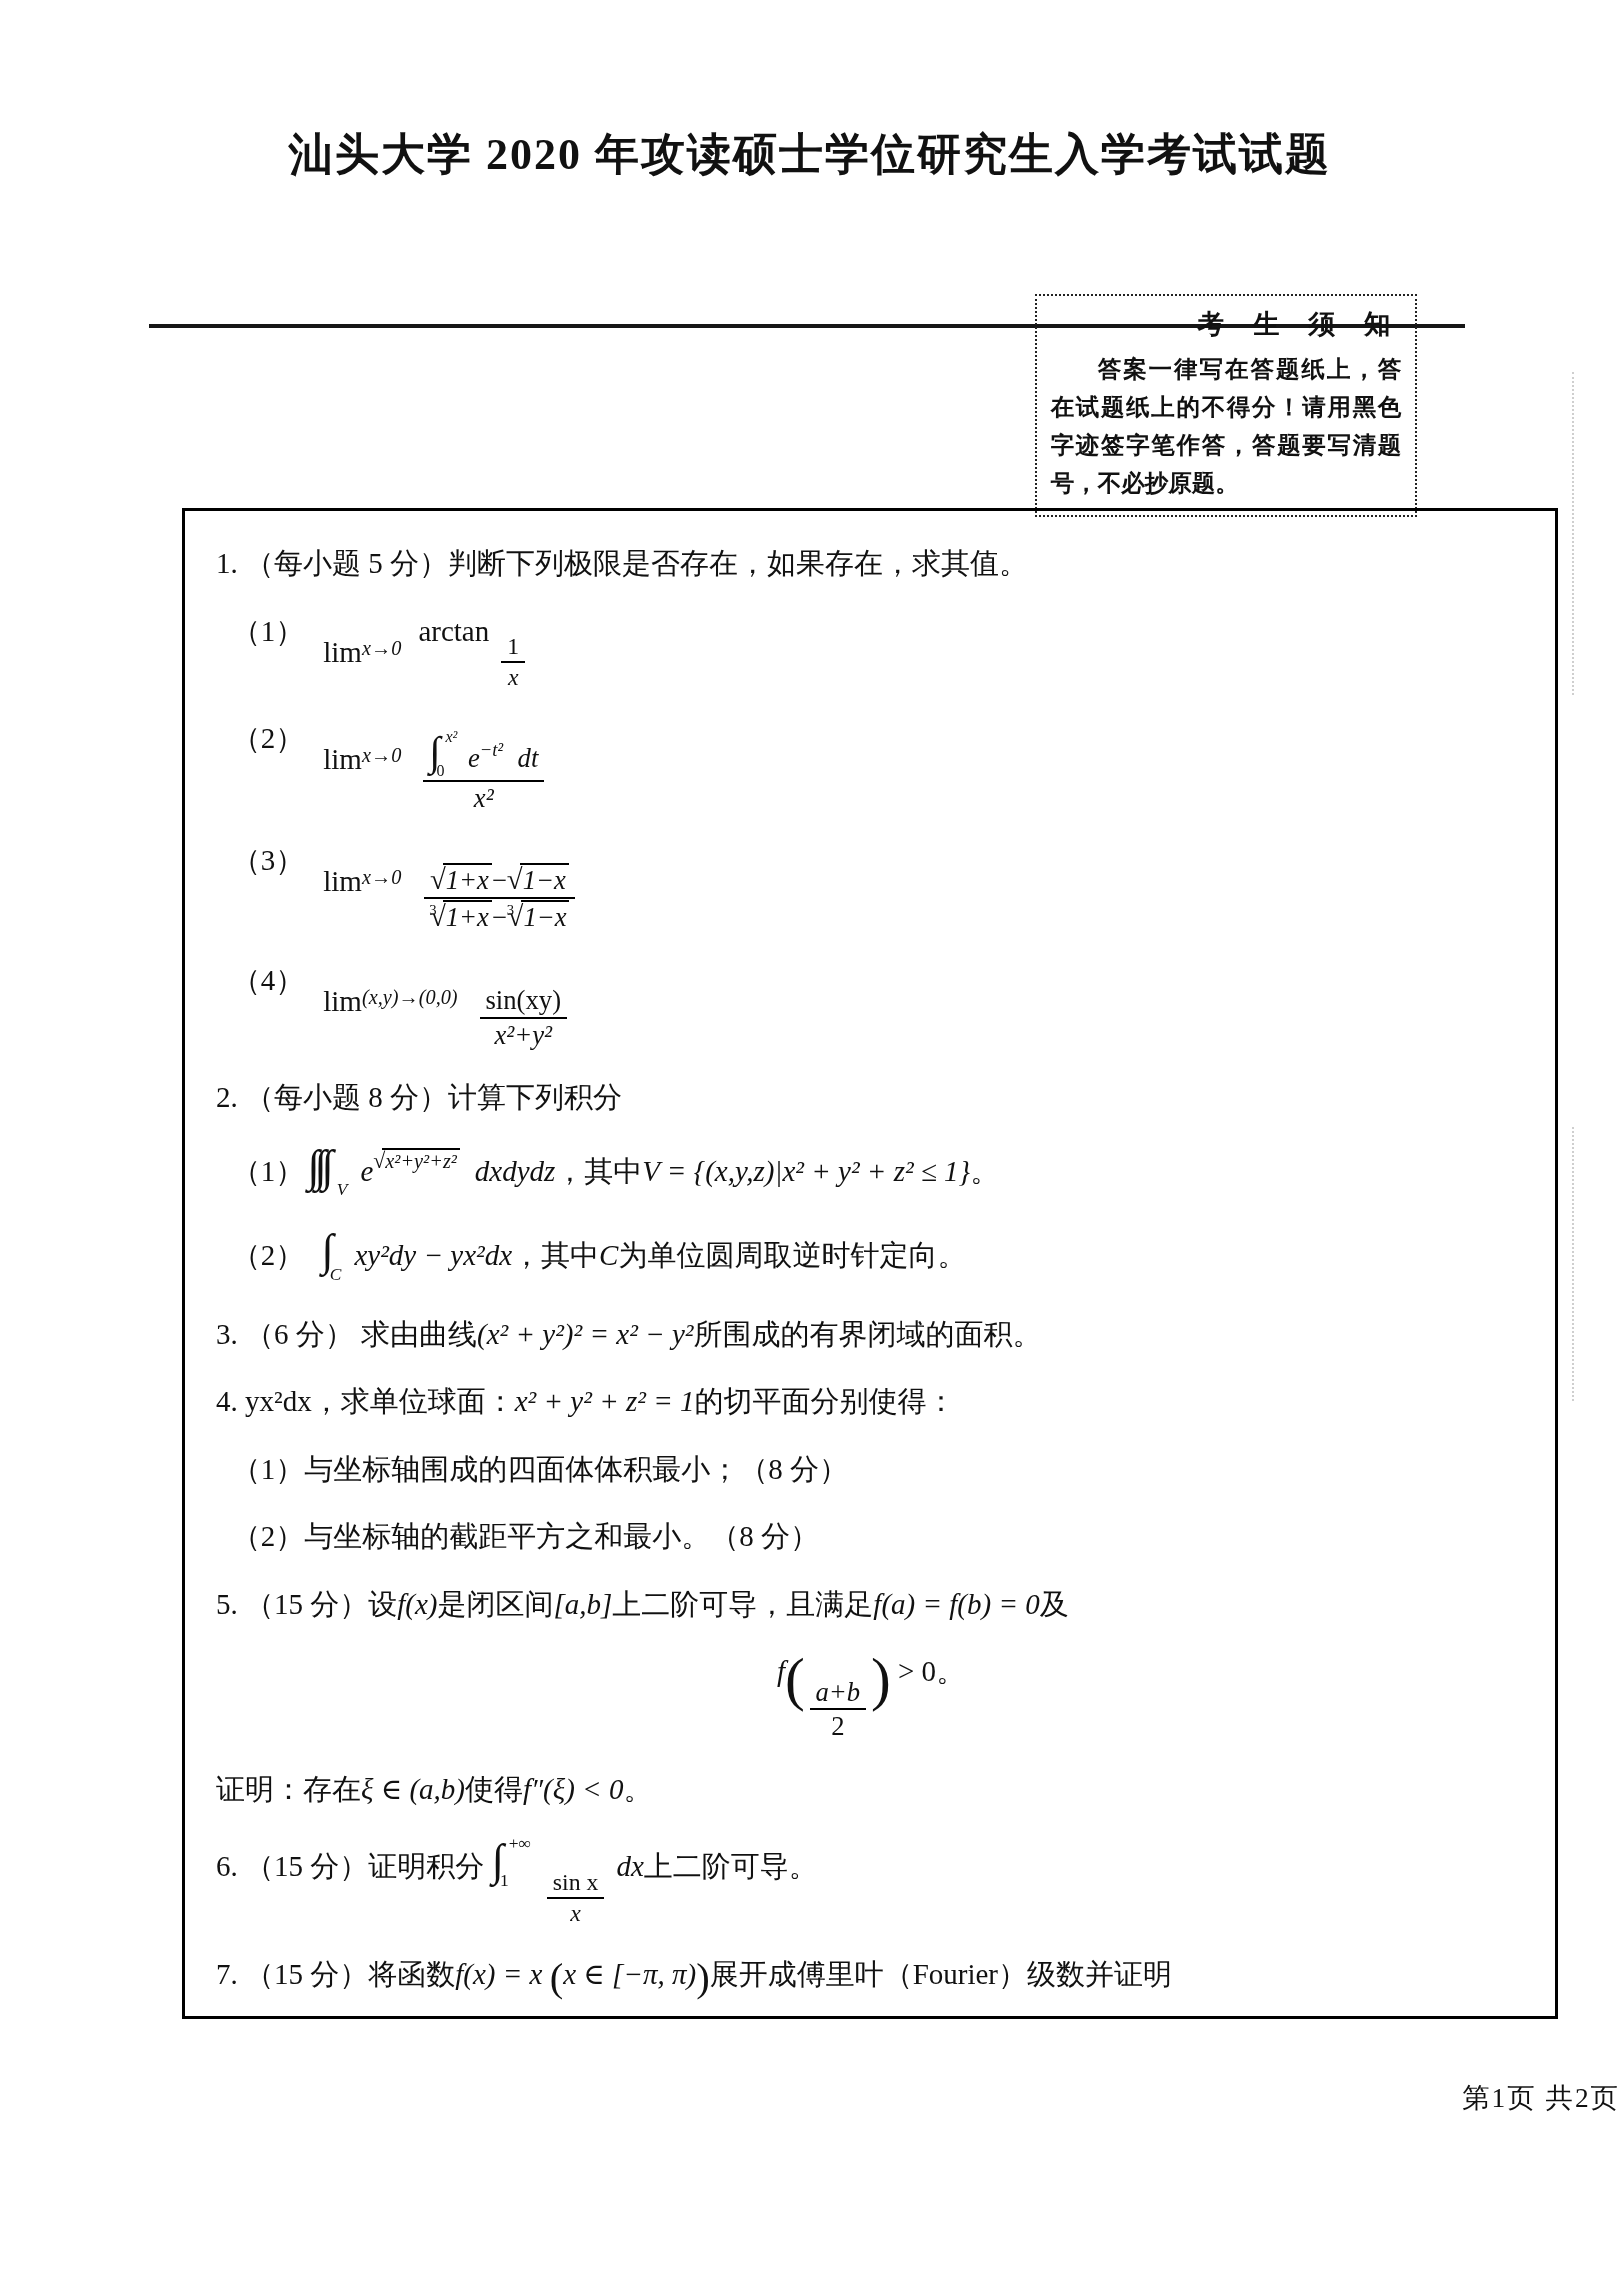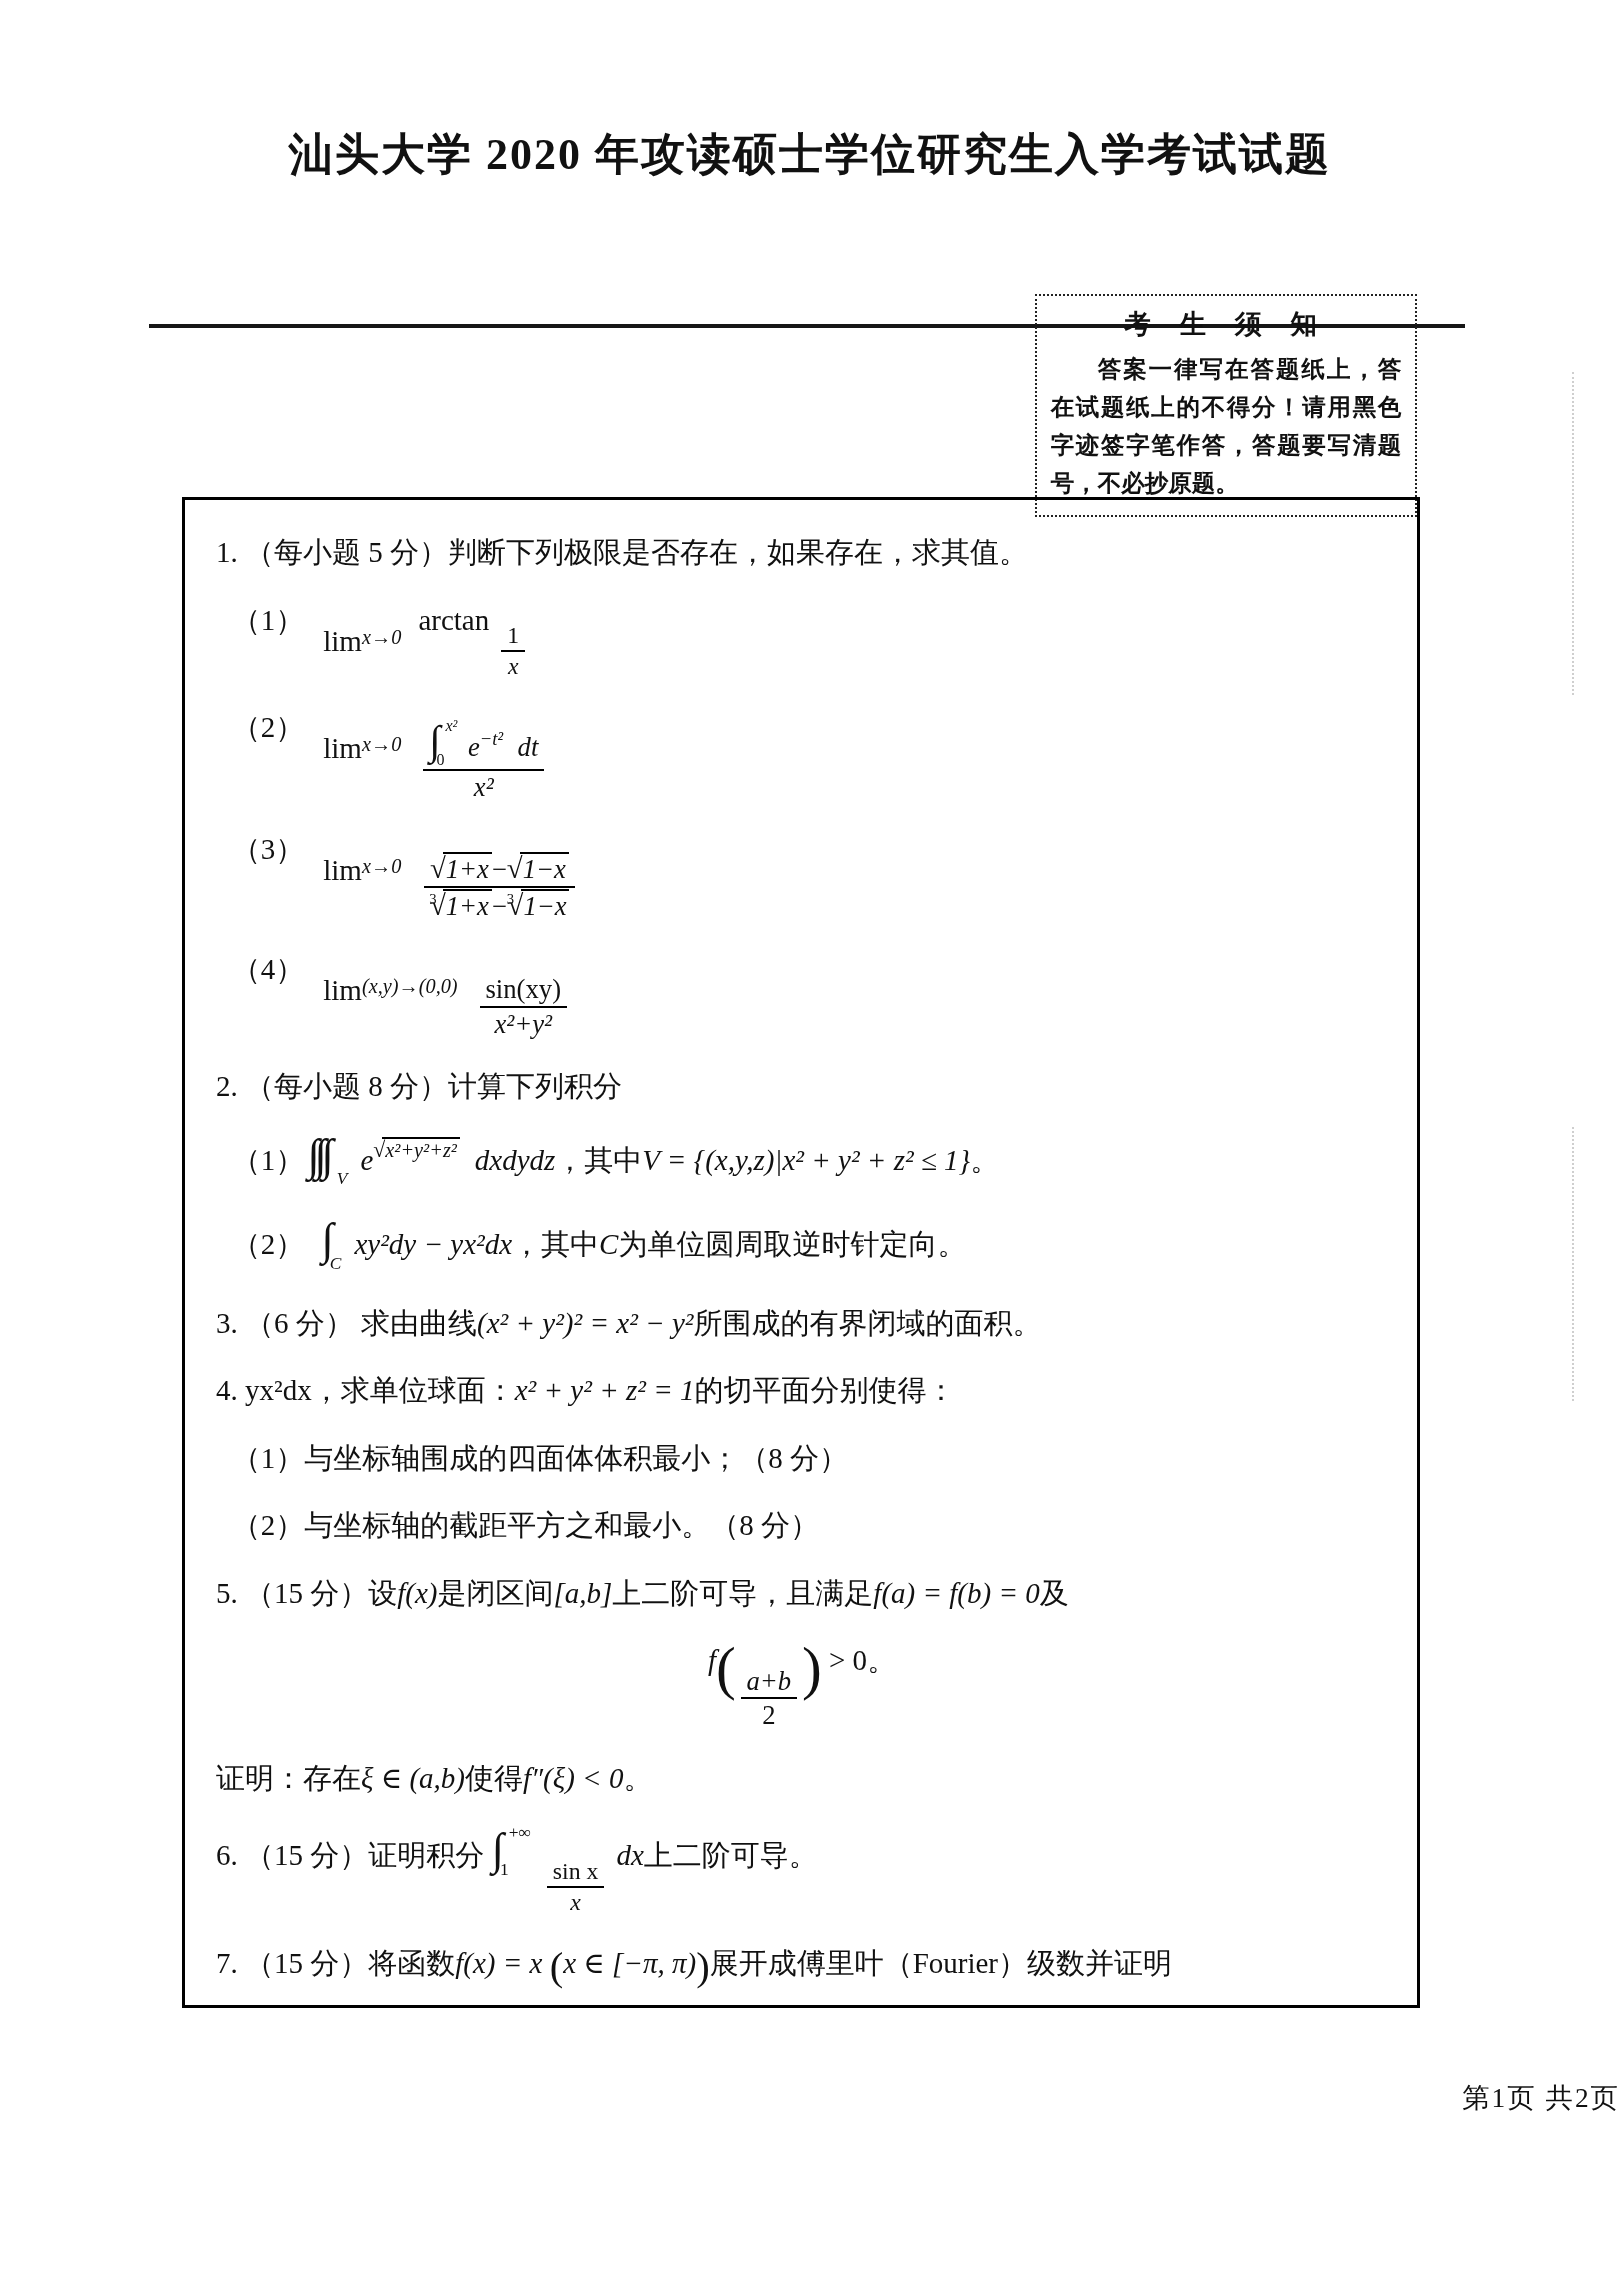--- a/index.html
+++ b/index.html
@@ -20,28 +20,28 @@
     position:absolute; left:192px; top:341px;
     font-family:"Liberation Sans","DejaVu Sans",sans-serif;
     font-weight:700; font-size:28px; line-height:55px;
   }
   .meta .mline { white-space:nowrap; }
   .notice {
     position:absolute; left:1035px; top:294px; width:382px; box-sizing:border-box;
     border:2.9px dotted #222; padding:9.8px 13.7px 13.7px;
     font-family:"Liberation Sans","DejaVu Sans",sans-serif;
   }
-  .notice-title { text-align:center; font-size:26.5px; font-weight:700; letter-spacing:10.8px; }
+  .notice-title { text-align:right; font-size:26.5px; font-weight:700; letter-spacing:10.8px; }
   .notice-body {
     margin-top:7.8px; font-size:23.5px; font-weight:700; line-height:38px;
     text-indent:2em; text-align:justify;
   }
   
   .qbox {
-    position:absolute; left:182px; top:497px; width:1238px; height:1511px;
+    position:absolute; left:182px; top:508px; width:1376px; height:1511px;
     box-sizing:border-box; border:3.9px solid #000; padding:21.6px 29px 0 31px;
     font-size:29px; line-height:1.45; overflow:hidden;
   }
   .row { margin-top:25.5px; }
   .row.first { margin-top:9.8px; }
   .item { padding-left:15.7px; }
   .ilabel { margin-right:9.8px; }
   .center { text-align:center; }
   
   .mi { font-style:italic; }

